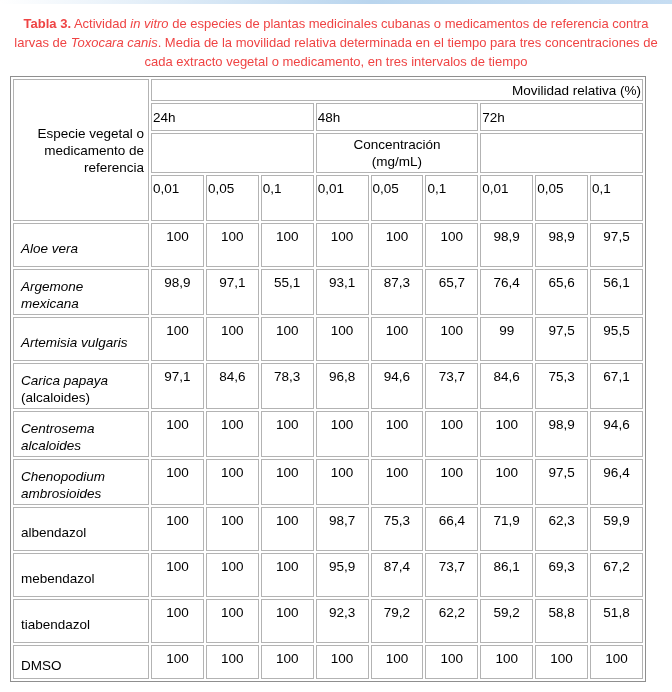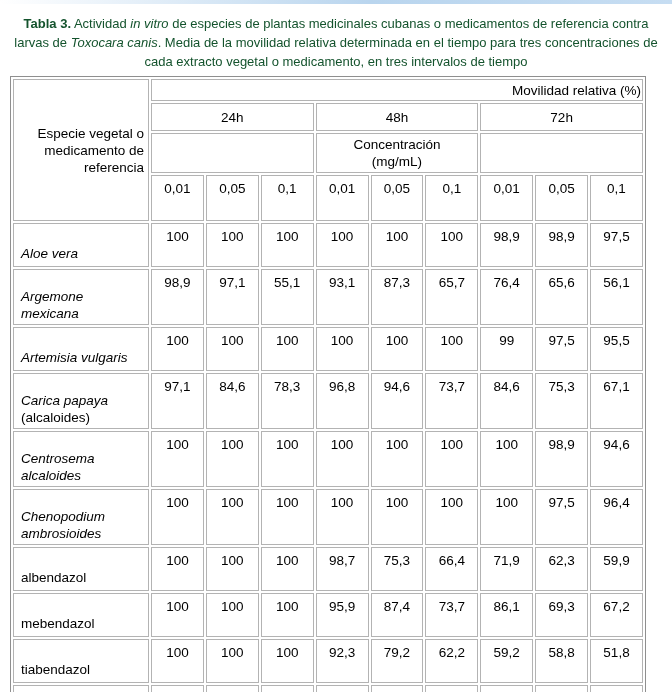--- a/index.html
+++ b/index.html
@@ -20,21 +20,21 @@
     height: 4px;
     width: 672px;
     background: linear-gradient(90deg, #ffffff 0%, #ddebf8 12%, #b9d5ee 55%, #c6ddf2 100%);
   }
   .caption {
     width: 648px;
     margin: 10px auto 5px auto;
     text-align: center;
     font-size: 13px;
     line-height: 19px;
-    color: #14532d;
+    color: #ef4444;
   }
   .caption b { font-weight: bold; }
   .caption i { font-style: italic; }
 
   table.data {
     table-layout: fixed;
     width: 636px;
     margin-left: 10px;
     border-collapse: separate;
     border-spacing: 2px;
@@ -46,29 +46,29 @@
     font-size: 13.5px;
     overflow: hidden;
   }
   td.corner {
     vertical-align: middle;
     text-align: right;
     padding: 2px 4px 2px 7px;
     line-height: 17px;
   }
   td.th-top    { height: 18px; text-align: right; vertical-align: middle; }
-  td.th-time   { height: 24px; text-align: center; vertical-align: middle; }
+  td.th-time   { height: 24px; vertical-align: middle; }
   td.th-conc   { height: 36px; text-align: center; vertical-align: middle; line-height: 17px; }
   .conc-label  { display: inline-block; max-width: 110px; }
-  td.th-cval   { height: 38px; text-align: center; vertical-align: top; padding-top: 5px; }
+  td.th-cval   { height: 38px; vertical-align: top; padding-top: 5px; }
 
   td.species {
     text-align: left;
     vertical-align: middle;
-    padding: 18px 4px 2px 7px;
+    padding: 8px 4px 2px 7px;
     line-height: 17px;
   }
   td.species .it { font-style: italic; }
   td.val {
     text-align: center;
     vertical-align: top;
     padding-top: 5px;
     height: 36px;
   }
   tbody tr:last-child td.val     { height: 26px; }

